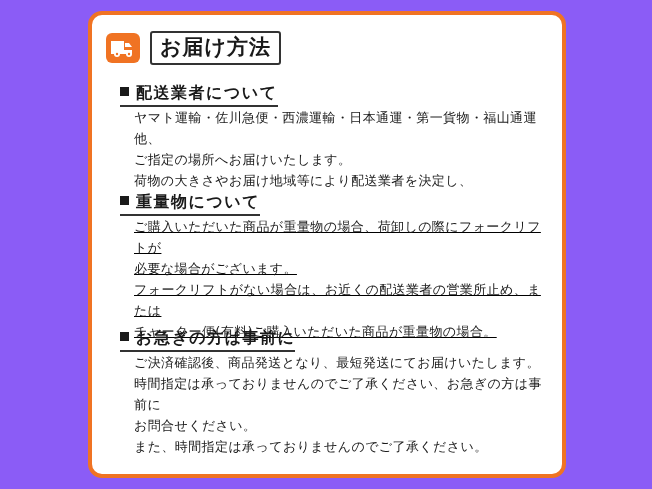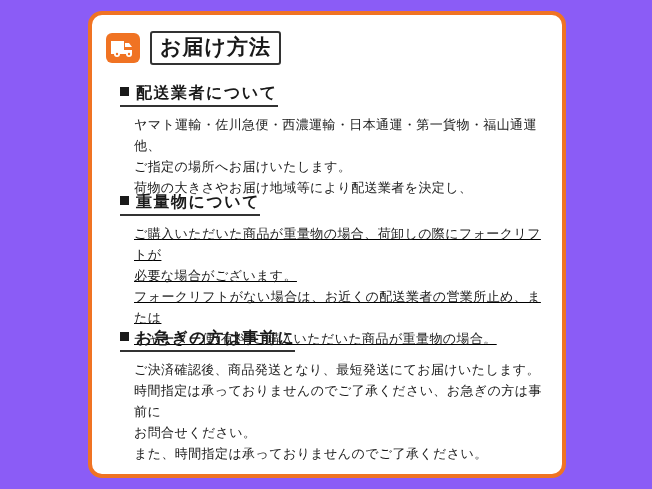--- a/index.html
+++ b/index.html
@@ -79,21 +79,20 @@
   }
   .sec-head .sq {
     display: inline-block;
     width: 9px;
     height: 9px;
     background: #1a1a1a;
     margin-right: 7px;
     vertical-align: 2px;
   }
   .body-text {
-    margin-top: 7px;
     padding-left: 14px;
     font-size: 13px;
     color: #1a1a1a;
     line-height: 1.62;
     letter-spacing: 0.4px;
   }
   .body-text p {
     margin: 0;
   }
   #sec-0 { top: 68px; }

